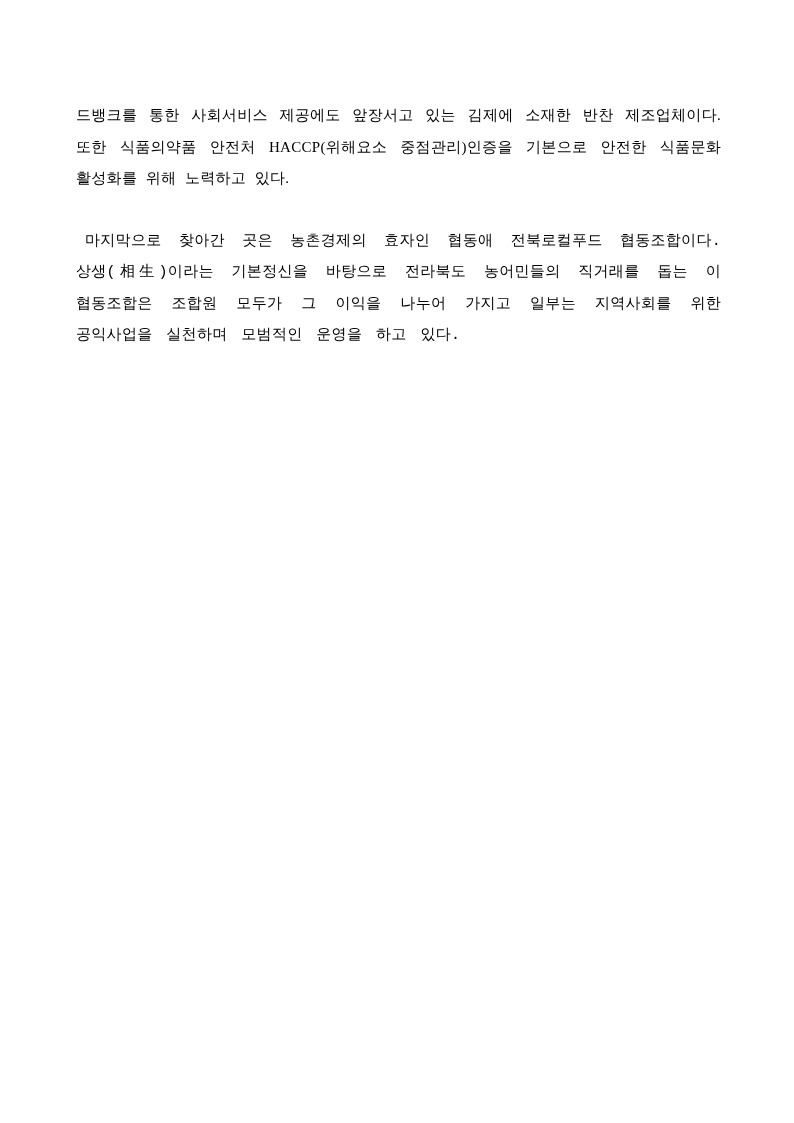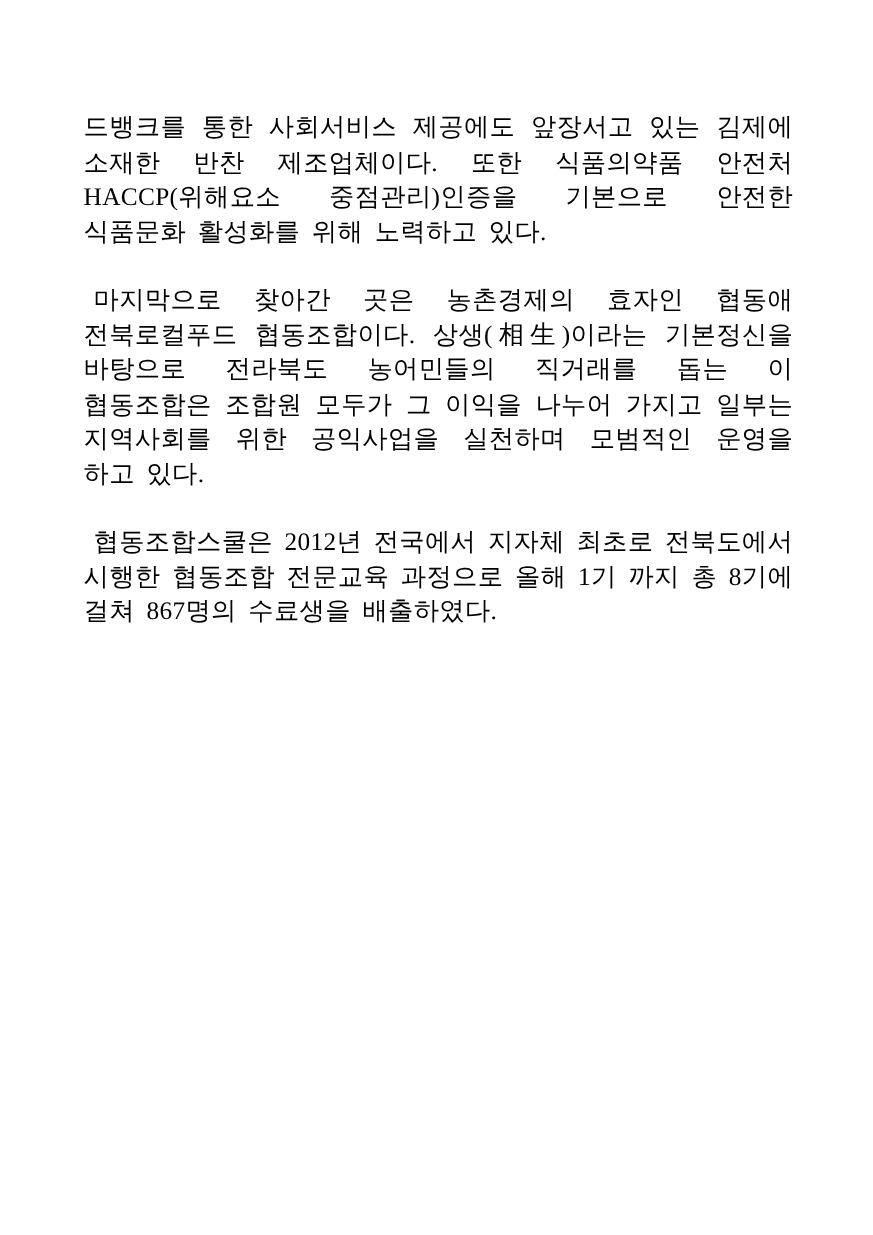--- a/index.html
+++ b/index.html
@@ -17,35 +17,35 @@
   }
   .doc-content {
     position: absolute;
     left: 76px;
     top: 100px;
     width: 645px;
     color: #000000;
   }
   .doc-content p {
     margin: 0 0 31px 0;
-    font-size: 23px;
+    font-size: 15px;
     line-height: 31.5px;
     text-align: justify;
     text-justify: inter-word;
     word-break: keep-all;
     word-spacing: 4.5px;
     letter-spacing: 0.3px;
     color: #000000;
   }
   .doc-content p.indent {
     text-indent: 9px;
+    font-family: Liberation Mono, monospace;
   }
 </style>
 </head>
 <body>
 
 <div class="page">
   <div class="doc-content">
     <p>드뱅크를 통한 사회서비스 제공에도 앞장서고 있는 김제에 소재한 반찬 제조업체이다. 또한 식품의약품 안전처 HACCP(위해요소 중점관리)인증을 기본으로 안전한 식품문화 활성화를 위해 노력하고 있다.</p>
     <p class="indent"> 마지막으로 찾아간 곳은 농촌경제의 효자인 협동애 전북로컬푸드 협동조합이다. 상생(相生)이라는 기본정신을 바탕으로 전라북도 농어민들의 직거래를 돕는 이 협동조합은 조합원 모두가 그 이익을 나누어 가지고 일부는 지역사회를 위한 공익사업을 실천하며 모범적인 운영을 하고 있다.</p>
-    <p class="indent"> 협동조합스쿨은 2012년 전국에서 지자체 최초로 전북도에서 시행한 협동조합 전문교육 과정으로 올해 1기 까지 총 8기에 걸쳐 867명의 수료생을 배출하였다.</p>
   </div>
 </div>
 
 </body></html>

